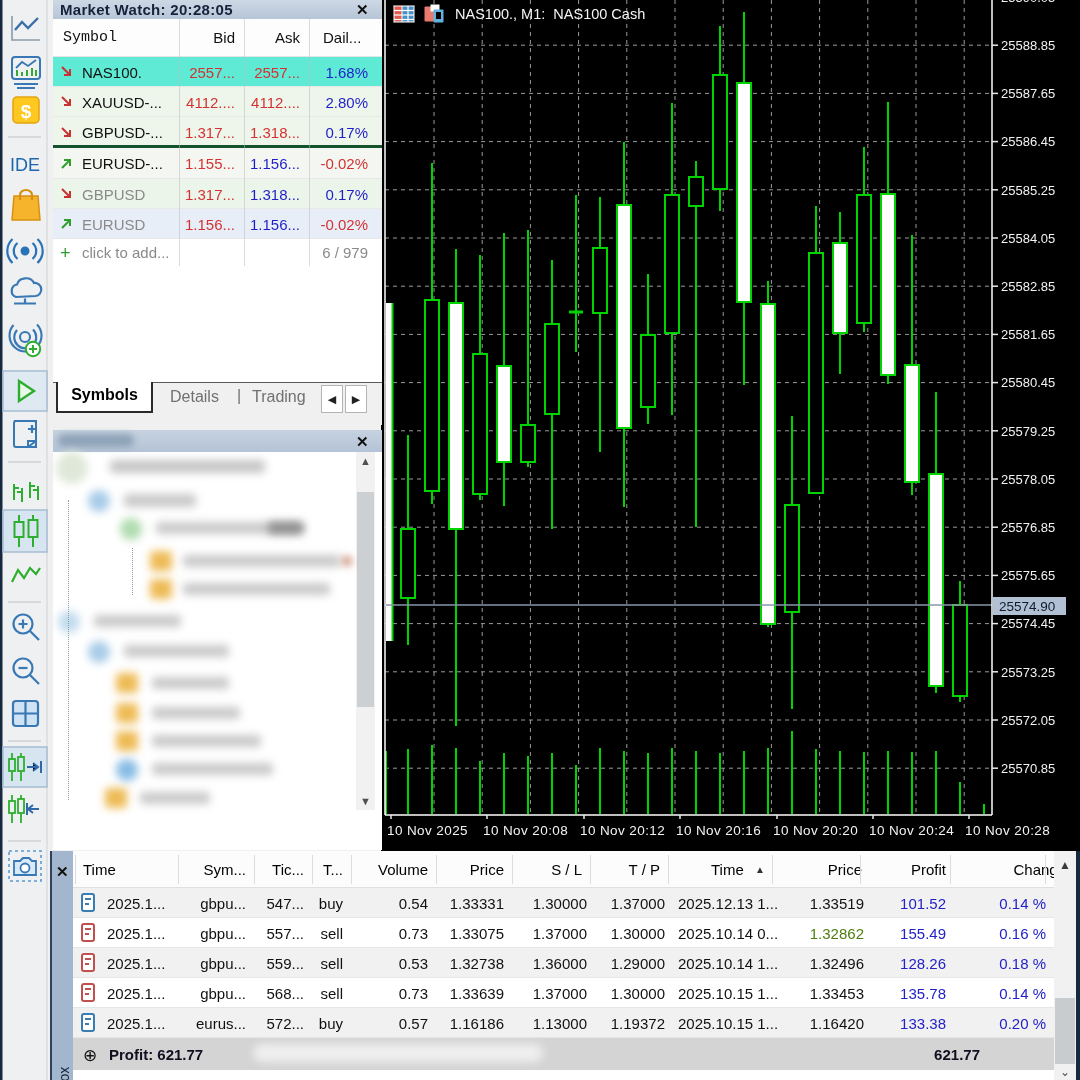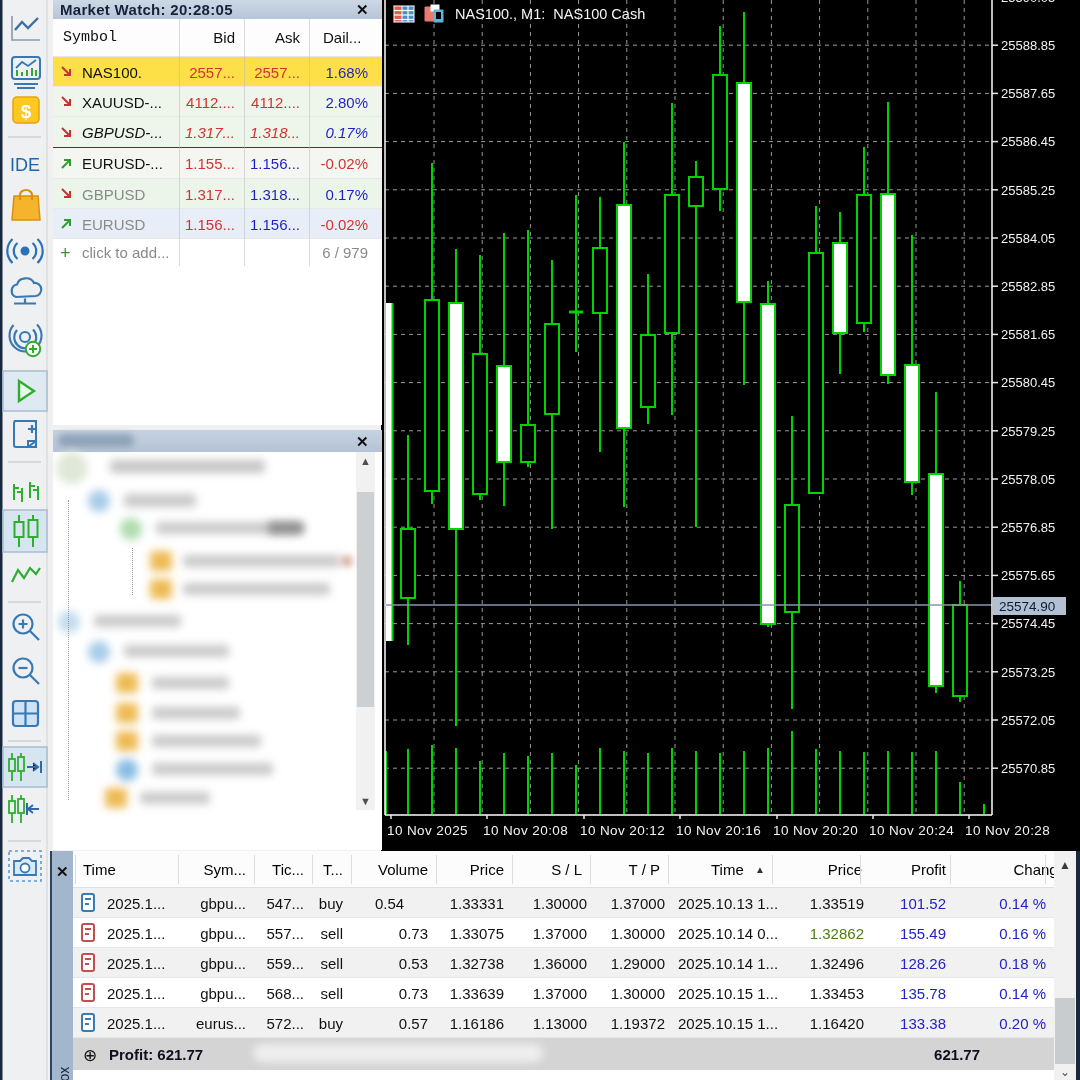--- a/index.html
+++ b/index.html
@@ -307,39 +307,39 @@
 </svg>
 <div class="abs" style="left:53px;top:0;width:329px;height:425px;background:#fff;">
 <div class="abs" style="left:0;top:0;width:329px;height:19px;background:linear-gradient(#cdd8e4,#b6c5d7);color:#17213c;font-size:15px;font-weight:bold;letter-spacing:0.3px;padding:1px 0 0 7px;">Market Watch: 20:28:05</div>
 <div class="abs" style="left:303px;top:1px;width:16px;height:16px;color:#111;font-size:15px;font-weight:bold;">✕</div>
 <div class="abs" style="left:0;top:19px;width:329px;height:38px;background:#fdfdfd;border-bottom:1px solid #e4e4e4;font-size:15px;color:#111;">
       <span class="abs" style="left:10px;top:10px;font-family:Liberation Mono, monospace;">Symbol</span>
       <span class="abs r" style="left:86px;top:10px;width:96px;">Bid</span>
       <span class="abs r" style="left:151px;top:10px;width:96px;">Ask</span>
       <span class="abs" style="left:270px;top:10px;">Dail...</span>
     </div>
-<div class="abs" style="left:0;top:57px;width:329px;height:30px;background:#fde047;border-bottom:1px solid #e8e8e8;font-size:15px;">
+<div class="abs" style="left:0;top:57px;width:329px;height:30px;background:#5eead4;border-bottom:1px solid #e8e8e8;font-size:15px;">
       <svg width="13" height="13" viewBox="0 0 13 13" style="position:absolute;left:7px;top:8px;">
         <path d="M2 2 L10 10 M10 4 V10 H4" stroke="#c83232" stroke-width="2" fill="none"></path>
       </svg>
       <span class="abs" style="left:29px;top:7px;color:#111;">NAS100.</span>
       <span class="abs r red" style="left:80px;top:7px;width:102px;">2557...</span>
       <span class="abs r red" style="left:145px;top:7px;width:102px;">2557...</span>
       <span class="abs r blue" style="left:213px;top:7px;width:102px;">1.68%</span>
     </div>
 <div class="abs" style="left:0;top:87px;width:329px;height:30px;background:#eef6ec;border-bottom:1px solid #e8e8e8;font-size:15px;">
       <svg width="13" height="13" viewBox="0 0 13 13" style="position:absolute;left:7px;top:8px;">
         <path d="M2 2 L10 10 M10 4 V10 H4" stroke="#c83232" stroke-width="2" fill="none"></path>
       </svg>
       <span class="abs" style="left:29px;top:7px;color:#111;">XAUUSD-...</span>
       <span class="abs r red" style="left:80px;top:7px;width:102px;">4112....</span>
       <span class="abs r red" style="left:145px;top:7px;width:102px;">4112....</span>
       <span class="abs r blue" style="left:213px;top:7px;width:102px;">2.80%</span>
     </div>
-<div class="abs" style="left:0;top:117px;width:329px;height:31px;background:#eef6ec;border-bottom:1px solid #14532d;font-size:15px;font-style:italic;">
+<div class="abs" style="left:0;top:117px;width:329px;height:31px;background:#eef6ec;border-bottom:3px solid #14532d;font-size:15px;">
       <svg width="13" height="13" viewBox="0 0 13 13" style="position:absolute;left:7px;top:9px;">
         <path d="M2 2 L10 10 M10 4 V10 H4" stroke="#c83232" stroke-width="2" fill="none"></path>
       </svg>
       <span class="abs" style="left:29px;top:7px;color:#111;">GBPUSD-...</span>
       <span class="abs r red" style="left:80px;top:7px;width:102px;">1.317...</span>
       <span class="abs r red" style="left:145px;top:7px;width:102px;">1.318...</span>
       <span class="abs r blue" style="left:213px;top:7px;width:102px;">0.17%</span>
     </div>
 <div class="abs" style="left:0;top:148px;width:329px;height:31px;background:#f4f7f1;border-bottom:1px solid #e8e8e8;font-size:15px;">
       <svg width="13" height="13" viewBox="0 0 13 13" style="position:absolute;left:7px;top:9px;">
@@ -368,20 +368,28 @@
       <span class="abs r blue" style="left:145px;top:7px;width:102px;">1.156...</span>
       <span class="abs r red" style="left:213px;top:7px;width:102px;">-0.02%</span>
     </div>
 <div class="abs" style="left:126px;top:19px;width:1px;height:247px;background:rgba(190,190,190,0.55);"></div>
 <div class="abs" style="left:191px;top:19px;width:1px;height:247px;background:rgba(190,190,190,0.55);"></div>
 <div class="abs" style="left:256px;top:19px;width:1px;height:247px;background:rgba(190,190,190,0.55);"></div>
 <div class="abs" style="left:0;top:239px;width:329px;height:27px;font-size:15px;">
       <span class="abs" style="left:7px;top:4px;color:#2f9e2f;font-size:18px;">+</span>
       <span class="abs" style="left:29px;top:5px;color:#8a8a8a;">click to add...</span>
       <span class="abs r" style="left:213px;top:5px;width:102px;color:#8a8a8a;">6 / 979</span>
+    </div>
+<div class="abs" style="left:0;top:382px;width:329px;height:43px;background:#f0f0f0;border-top:1px solid #5a5a5a;">
+      <div class="abs" style="left:3px;top:-1px;width:97px;height:31px;background:#fff;border:2px solid #2a2a2a;border-top:none;text-align:center;font-size:16px;font-weight:bold;padding-top:4px;">Symbols</div>
+      <span class="abs" style="left:117px;top:5px;color:#707070;font-size:16px;">Details</span>
+      <span class="abs" style="left:184px;top:4px;color:#707070;font-size:16px;">|</span>
+      <span class="abs" style="left:199px;top:5px;color:#707070;font-size:16px;">Trading</span>
+      <div class="abs" style="left:268px;top:2px;width:22px;height:28px;background:#fff;border:1px solid #b4b4b4;text-align:center;color:#222;font-size:11px;padding-top:7px;">◀</div>
+      <div class="abs" style="left:292px;top:2px;width:22px;height:28px;background:#fff;border:1px solid #b4b4b4;text-align:center;color:#222;font-size:11px;padding-top:7px;">▶</div>
     </div>
 </div>
 <div class="abs" style="left:53px;top:430px;width:329px;height:420px;background:#fff;">
 <div class="abs" style="left:0;top:0;width:329px;height:22px;background:linear-gradient(#c6d2e0,#b4c3d6);"></div>
 <div class="abs blob" style="left:5px;top:4px;width:76px;height:13px;background:#8fa3b8;filter:blur(3px);"></div>
 <div class="abs" style="left:303px;top:3px;width:16px;height:16px;color:#111;font-size:15px;font-weight:bold;">✕</div>
 <div class="abs" style="left:303px;top:22px;width:19px;height:358px;background:#f1f1f1;">
       <div class="abs" style="left:0;top:0;width:19px;height:18px;color:#505050;font-size:11px;text-align:center;padding-top:3px;">▲</div>
       <div class="abs" style="left:1px;top:40px;width:17px;height:215px;background:#cdd0d3;"></div>
       <div class="abs" style="left:0;top:340px;width:19px;height:18px;color:#505050;font-size:11px;text-align:center;padding-top:3px;">▼</div>
@@ -449,25 +457,25 @@
 <div class="abs" style="left:995px;top:4px;width:1px;height:29px;background:#dcdcdc;"></div>
 <div class="abs" style="left:23px;top:37px;width:983px;height:30px;background:#f1f1f1;border-bottom:1px solid #e6e6e6;"></div>
 <div class="abs" style="left:31px;top:42px;width:14px;height:19px;border:2px solid #3a7cb0;border-radius:3px;background:#fff;">
       <div style="margin:3px 2px 0 2px;height:2px;background:#3a7cb0;"></div>
       <div style="margin:3px 4px 0 2px;height:2px;background:#3a7cb0;"></div>
     </div>
 <span class="abs" style="left:57px;top:44px;font-size:15px;color:#111;">2025.1...</span>
 <span class="abs r" style="left:128px;top:44px;width:68px;font-size:15px;color:#111;">gbpu...</span>
 <span class="abs r" style="left:204px;top:44px;width:50px;font-size:15px;color:#111;">547...</span>
 <span class="abs r" style="left:262px;top:44px;width:31px;font-size:15px;color:#111;">buy</span>
-<span class="abs r" style="left:301px;top:44px;width:77px;font-size:15px;color:#111;text-align:center;">0.54</span>
+<span class="abs r" style="left:301px;top:44px;width:77px;font-size:15px;color:#111;">0.54</span>
 <span class="abs r" style="left:386px;top:44px;width:68px;font-size:15px;color:#111;">1.33331</span>
 <span class="abs r" style="left:462px;top:44px;width:75px;font-size:15px;color:#111;">1.30000</span>
 <span class="abs r" style="left:540px;top:44px;width:75px;font-size:15px;color:#111;">1.37000</span>
-<span class="abs" style="left:628px;top:44px;font-size:15px;color:#111;">2025.10.13 1...</span>
+<span class="abs" style="left:628px;top:44px;font-size:15px;color:#111;">2025.12.13 1...</span>
 <span class="abs r" style="left:722px;top:44px;width:92px;font-size:15px;color:#111;">1.33519</span>
 <span class="abs r" style="left:810px;top:44px;width:86px;font-size:15px;color:#2222c8;">101.52</span>
 <span class="abs r" style="left:900px;top:44px;width:96px;font-size:15px;color:#2222c8;">0.14 %</span>
 <div class="abs" style="left:23px;top:67px;width:983px;height:30px;background:#ffffff;border-bottom:1px solid #e6e6e6;"></div>
 <div class="abs" style="left:31px;top:72px;width:14px;height:19px;border:2px solid #c05050;border-radius:3px;background:#fff;">
       <div style="margin:3px 2px 0 2px;height:2px;background:#c05050;"></div>
       <div style="margin:3px 4px 0 2px;height:2px;background:#c05050;"></div>
     </div>
 <span class="abs" style="left:57px;top:74px;font-size:15px;color:#111;">2025.1...</span>
 <span class="abs r" style="left:128px;top:74px;width:68px;font-size:15px;color:#111;">gbpu...</span>

